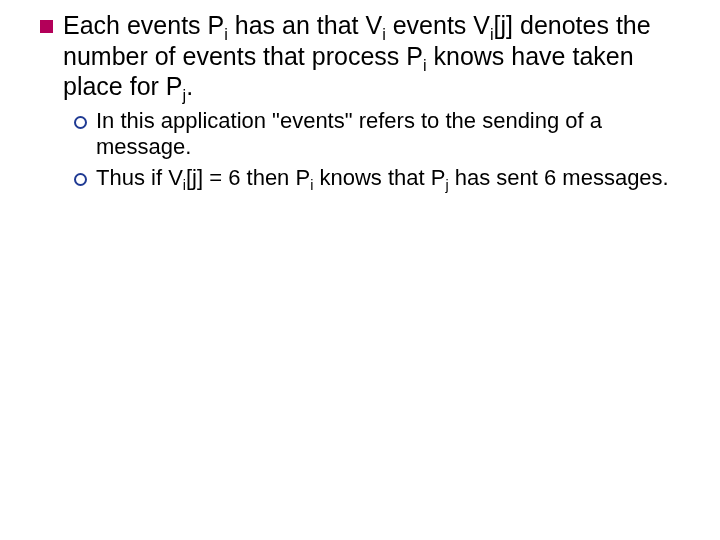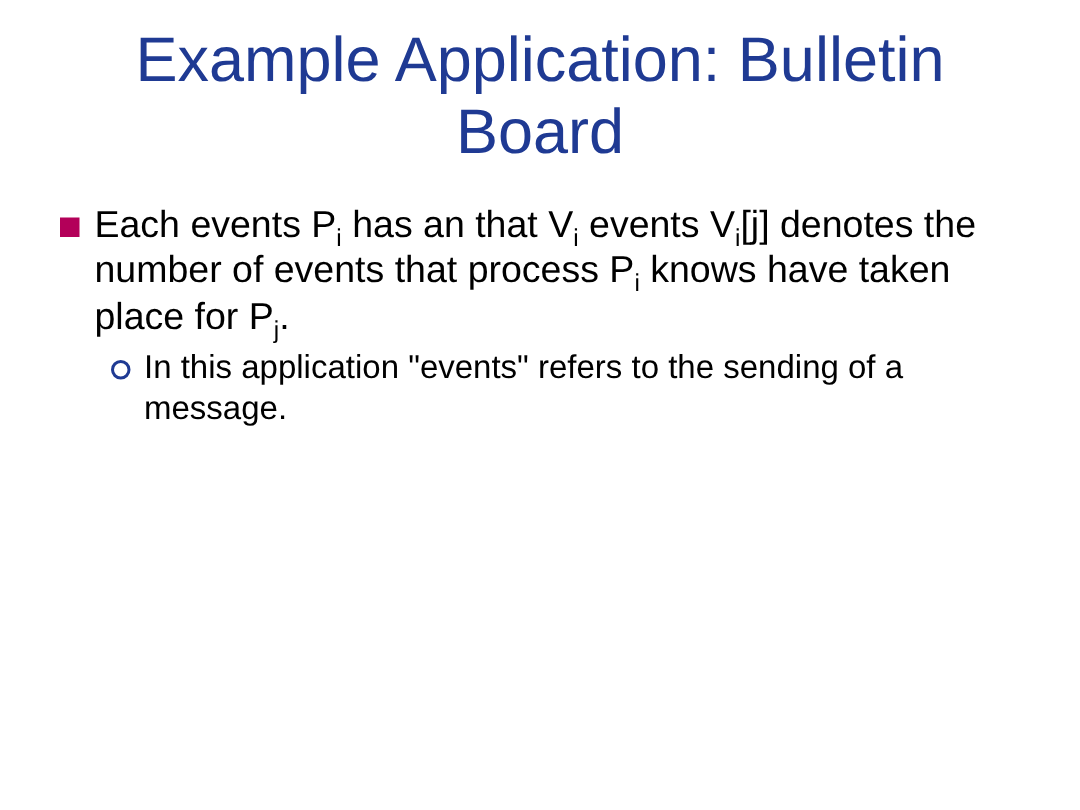--- a/index.html
+++ b/index.html
@@ -71,31 +71,36 @@
   sub {
     font-size: 0.65em;
     vertical-align: sub;
     line-height: 0;
   }
 </style>
 </head>
 <body>
 
 <div class="slide">
-  <h1 class="title">Example Application: Bulletin Board</h1>
 
   <div class="body">
 
     <div class="lvl1">
       <span class="bullet"></span>
       <span class="text">
         <span>Each events P</span><sub>i</sub><span> has an that V</span><sub>i</sub><span> events V</span><sub>i</sub><span>[j] denotes the number of events that process P</span><sub>i</sub><span> knows have taken place for P</span><sub>j</sub><span>.</span>
       </span>
     </div>
 
     <div class="lvl2">
       <span class="bullet"></span>
       <span class="text">In this application "events" refers to the sending of a message.</span>
     </div>
 
+    <div class="lvl2">
+      <span class="bullet"></span>
+      <span class="text">
+        <span>Thus if V</span><sub>i</sub><span>[j] = 6 then P</span><sub>i</sub><span> knows that P</span><sub>j</sub><span> has sent 6 messages.</span>
+      </span>
+    </div>
 
   </div>
 </div>
 
 </body></html>

